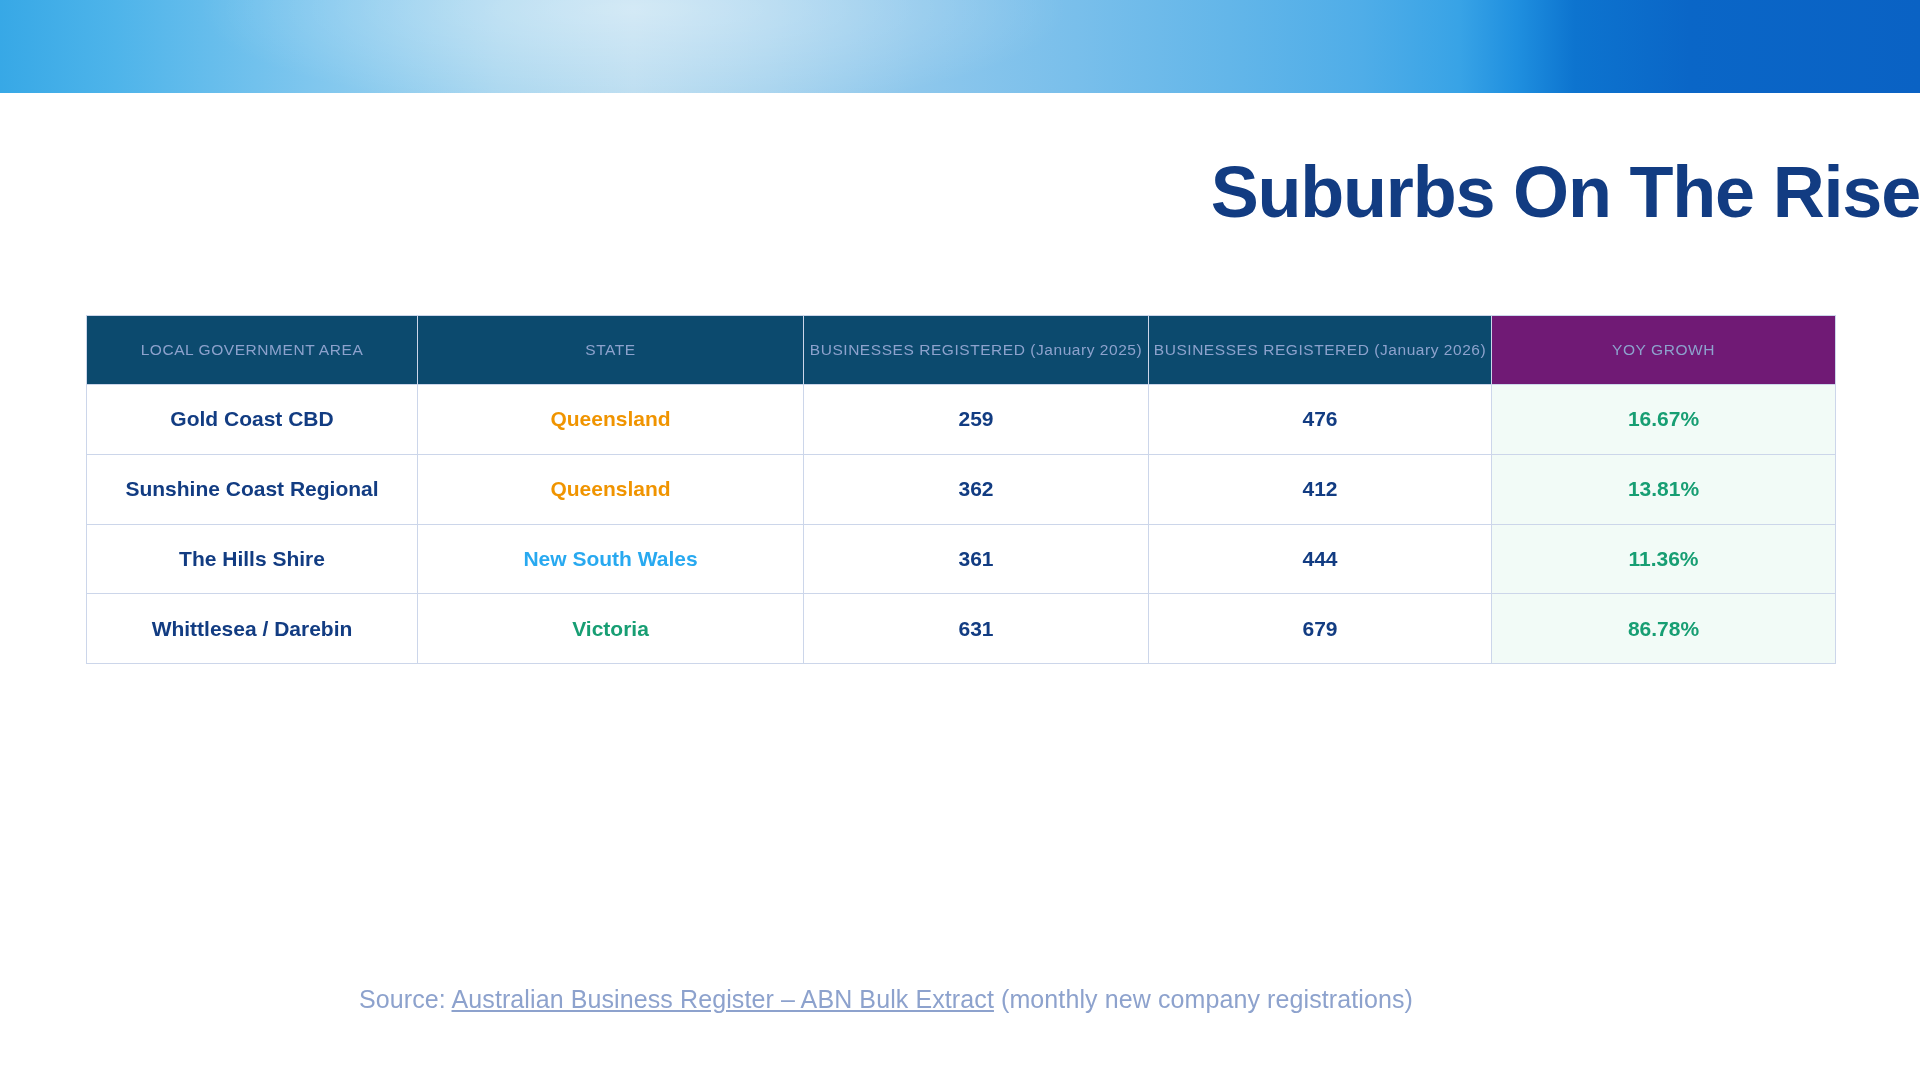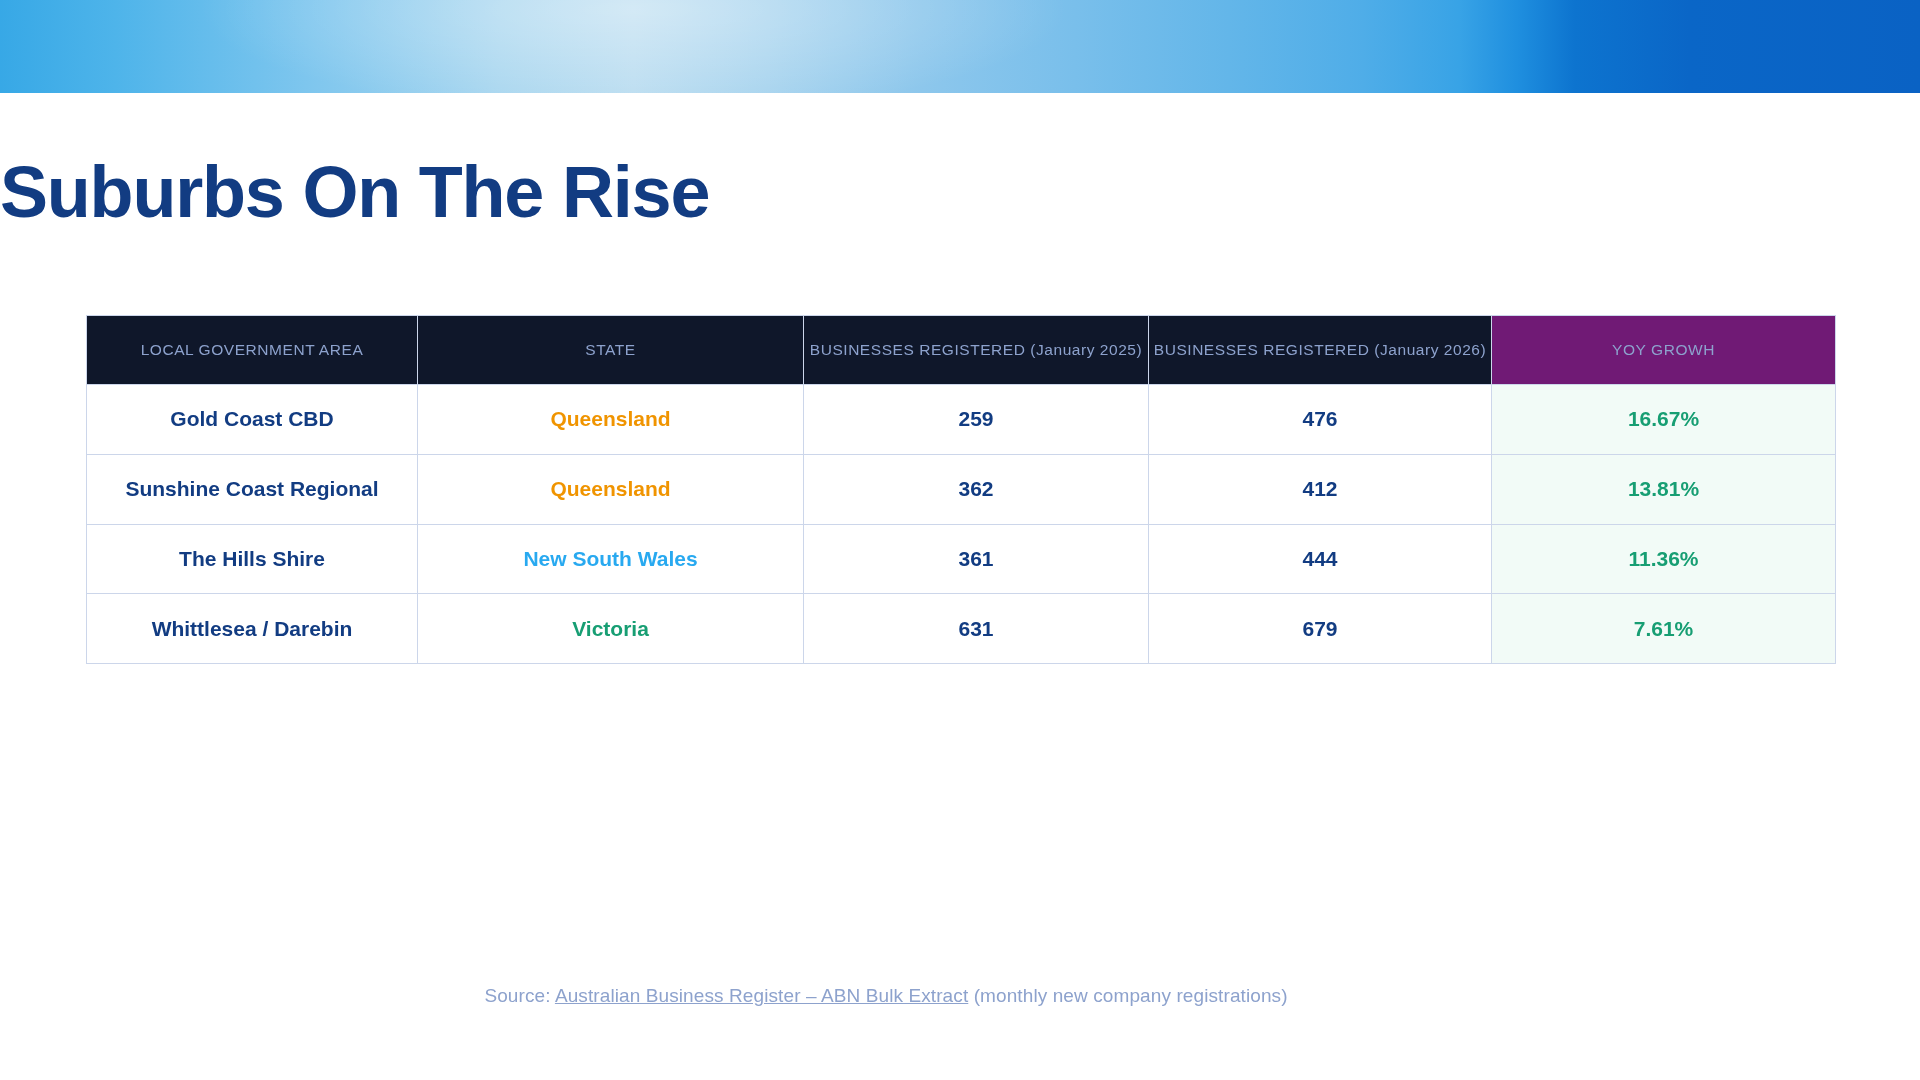--- a/index.html
+++ b/index.html
@@ -34,21 +34,21 @@
   }
   .banner-sheen {
     position:absolute; top:0; left:0;
     width:1920px; height:93px;
     background:radial-gradient(ellipse 620px 150px at 33% 10%, rgba(255,255,255,0.38), rgba(255,255,255,0) 70%);
   }
 
   
   .title {
     position:absolute; top:156px; left:0; width:1920px;
-    text-align:left;
+    text-align:right;
     font-size:72px;
     font-weight:bold;
     letter-spacing:-1.2px;
     color:#123c82;
     line-height:1;
     font-family:"Liberation Sans", sans-serif;
   }
 
   
   .table-wrap {
@@ -73,39 +73,39 @@
   col.c-b1    { width:345px; }
   col.c-b2    { width:343px; }
   col.c-yoy   { width:344px; }
 
   thead th {
     height:69px;
     font-size:15.5px;
     font-weight:normal;
     letter-spacing:0.55px;
     color:#8da2cd;
-    background:#0f172a;
+    background:#0c4a6e;
   }
   thead th.yoy-head { background:#701a75; }
 
   tbody td { height:69.8px; font-size:21px; font-weight:bold; }
 
   td.lga   { color:#123c82; }
   td.num   { color:#123c82; }
   td.yoy   { color:#179e73; background:#f2fbf7; }
 
   .st-qld { color:#f09400; }
   .st-nsw { color:#28a9f0; }
   .st-vic { color:#179e73; }
 
   
   .source {
     position:absolute; top:985px; left:0; width:1772px;
     text-align:center;
-    font-size:19px;
+    font-size:25px;
     color:#8da2cd;
     letter-spacing:0.1px;
   }
   .source .link { text-decoration:underline; }
 </style>
 </head>
 <body>
 
 <div class="banner">
   <div class="banner-sheen"></div>
@@ -151,21 +151,21 @@
           <td class="state st-nsw">New South Wales</td>
           <td class="num">361</td>
           <td class="num">444</td>
           <td class="yoy">11.36%</td>
         </tr>
         <tr>
           <td class="lga">Whittlesea / Darebin</td>
           <td class="state st-vic">Victoria</td>
           <td class="num">631</td>
           <td class="num">679</td>
-          <td class="yoy">7.61%</td>
+          <td class="yoy">86.78%</td>
         </tr>
       </tbody>
   </table>
 </div>
 
 <div class="source">
   <span>Source: </span><span class="link">Australian Business Register – ABN Bulk Extract</span><span> (monthly new company registrations)</span>
 </div>
 
 </body></html>

